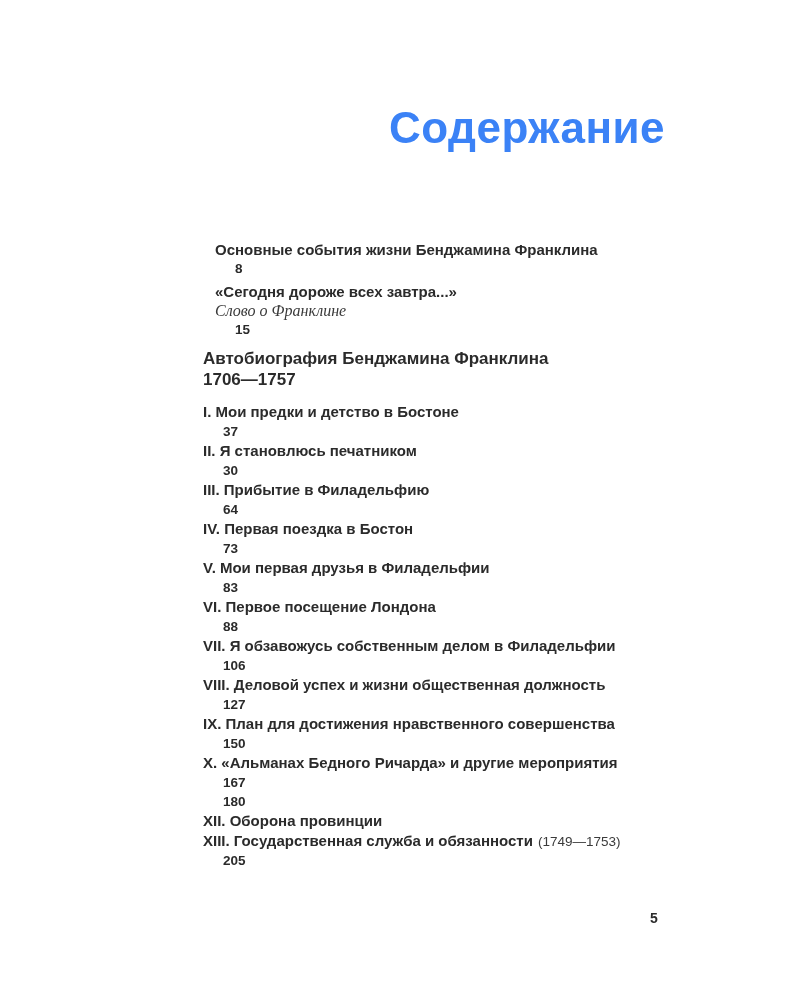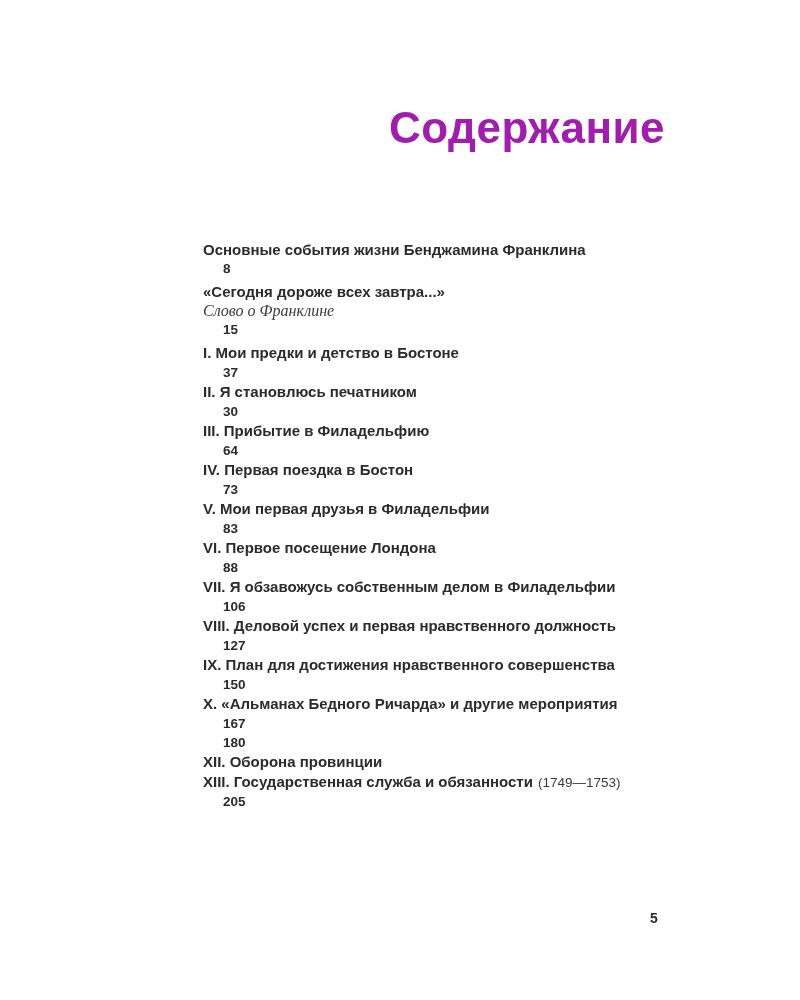--- a/index.html
+++ b/index.html
@@ -18,31 +18,31 @@
   }
   .page-title {
     position: absolute;
     top: 103px;
     left: 203px;
     width: 462px;
     text-align: right;
     font-size: 44px;
     font-weight: 700;
     letter-spacing: 0.5px;
-    color: #a21caf;
+    color: #3b82f6;
     margin: 0;
   }
   .toc {
     position: absolute;
     top: 240px;
     left: 203px;
     width: 462px;
   }
   .entry {
-    margin: 0 0 4px 0;
+    margin: 0 0 4px 12px;
   }
   .entry-title {
     font-size: 15px;
     line-height: 19px;
     font-weight: 700;
     color: #2b2b2b;
   }
   .entry-subtitle {
     font-family: "Liberation Serif", "DejaVu Serif", serif;
     font-style: italic;
@@ -101,20 +101,24 @@
     <div class="entry-page">8</div>
   </div>
 
   <div class="entry">
     <div class="entry-title">«Сегодня дороже всех завтра...»</div>
     <div class="entry-subtitle">Слово о Франклине</div>
     <div class="entry-page">15</div>
   </div>
 </div>
 
+    <h2 class="section-heading">
+      <span>Автобиография Бенджамина Франклина</span><br>
+      <span>1706—1757</span>
+    </h2>
 
     <div id="chapter-items">
   <div class="entry chapter">
     <div class="entry-title"><span>I. Мои предки и детство в Бостоне</span><span class="chapter-suffix"></span></div>
     <div class="entry-page">37</div>
   </div>
 
   <div class="entry chapter">
     <div class="entry-title"><span>II. Я становлюсь печатником</span><span class="chapter-suffix"></span></div>
     <div class="entry-page">30</div>
@@ -139,21 +143,21 @@
     <div class="entry-title"><span>VI. Первое посещение Лондона</span><span class="chapter-suffix"></span></div>
     <div class="entry-page">88</div>
   </div>
 
   <div class="entry chapter">
     <div class="entry-title"><span>VII. Я обзавожусь собственным делом в Филадельфии</span><span class="chapter-suffix"></span></div>
     <div class="entry-page">106</div>
   </div>
 
   <div class="entry chapter">
-    <div class="entry-title"><span>VIII. Деловой успех и первая нравственного должность</span><span class="chapter-suffix"></span></div>
+    <div class="entry-title"><span>VIII. Деловой успех и жизни общественная должность</span><span class="chapter-suffix"></span></div>
     <div class="entry-page">127</div>
   </div>
 
   <div class="entry chapter">
     <div class="entry-title"><span>IX. План для достижения нравственного совершенства</span><span class="chapter-suffix"></span></div>
     <div class="entry-page">150</div>
   </div>
 
   <div class="entry chapter">
     <div class="entry-title"><span>X. «Альманах Бедного Ричарда» и другие мероприятия</span><span class="chapter-suffix"></span></div>

